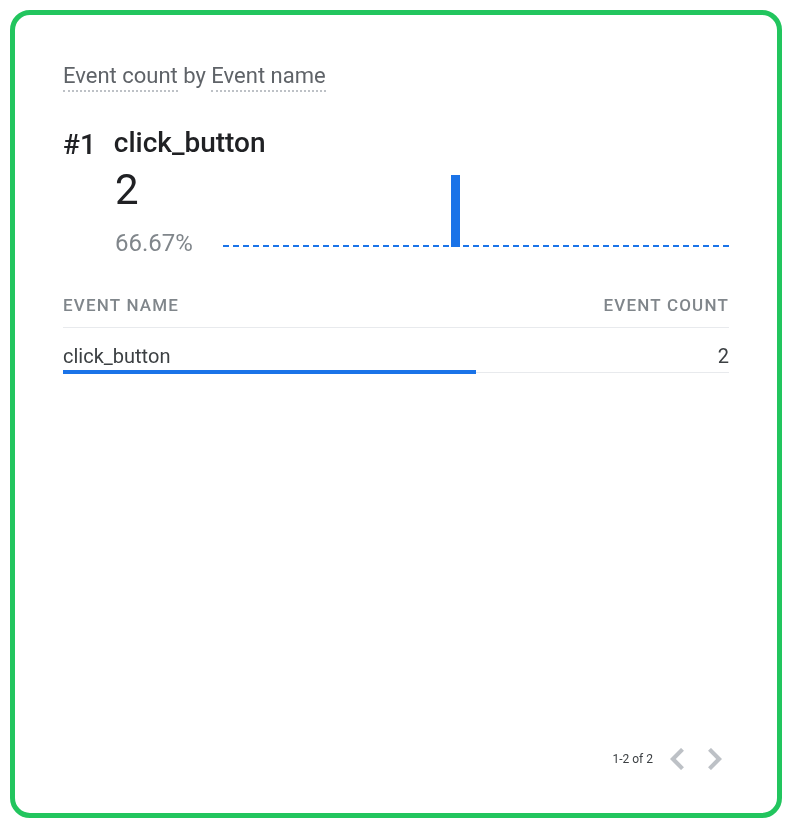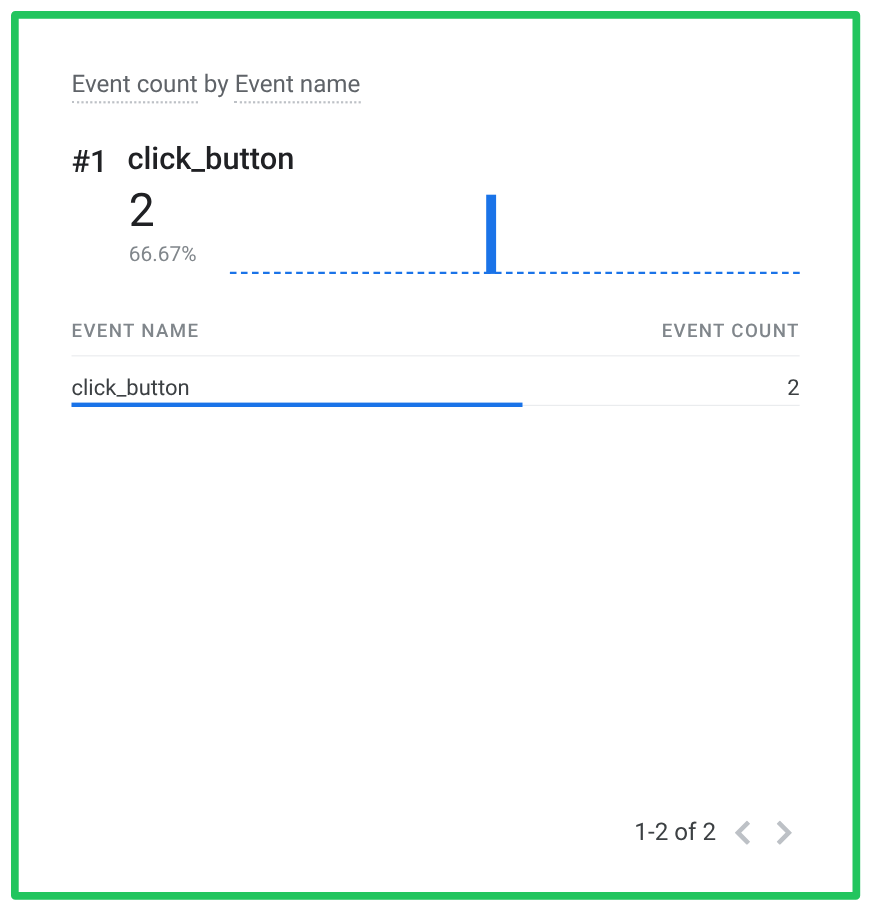--- a/index.html
+++ b/index.html
@@ -8,22 +8,22 @@
       padding: 0;
     }
     body {
       font-family: 'Google Sans', Roboto, Arial, sans-serif;
       background: #fff;
       padding: 10px;
     }
     .card {
       width: 772px;
       height: 808px;
-      border: 7px solid #22c55e;
-      border-radius: 4px;
+      border: 5px solid #22c55e;
+      border-radius: 20px;
       padding: 48px 48px 40px 48px;
       display: flex;
       flex-direction: column;
       position: relative;
     }
     .card-title {
       font-size: 22px;
       color: #5f6368;
       font-weight: 400;
       margin-bottom: 38px;
@@ -60,23 +60,23 @@
       display: flex;
       flex-direction: column;
     }
     .highlight-value {
       font-size: 42px;
       font-weight: 400;
       color: #202124;
       line-height: 1.1;
     }
     .highlight-pct {
-      font-size: 19px;
+      font-size: 24px;
       color: #80868b;
-      margin-top: 4px;
+      margin-top: 16px;
     }
     .sparkline-container {
       flex: 1;
       height: 80px;
       position: relative;
       margin-top: 4px;
     }
     .sparkline-axis {
       position: absolute;
       bottom: 4px;
@@ -125,21 +125,21 @@
     .row-count {
       color: #3c4043;
     }
     .pager {
       position: absolute;
       bottom: 40px;
       right: 48px;
       display: flex;
       align-items: center;
       gap: 10px;
-      font-size: 22px;
+      font-size: 12px;
       color: #3c4043;
     }
     .pager-btn {
       color: #bdc1c6;
       cursor: pointer;
       display: inline-flex;
       align-items: center;
       justify-content: center;
       width: 28px;
       height: 28px;

